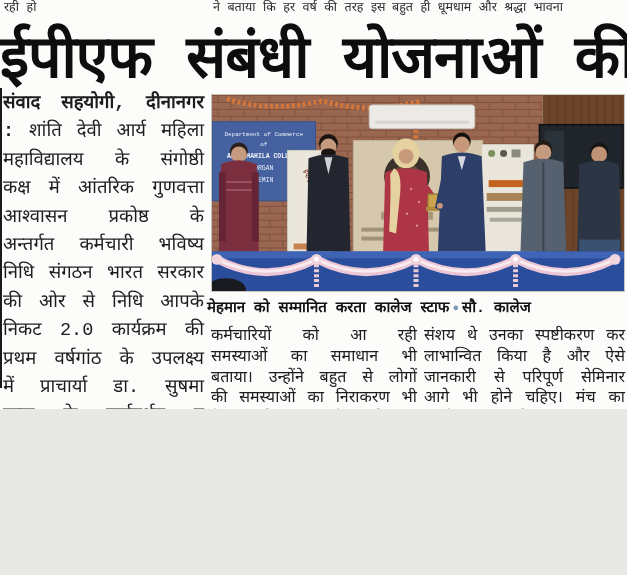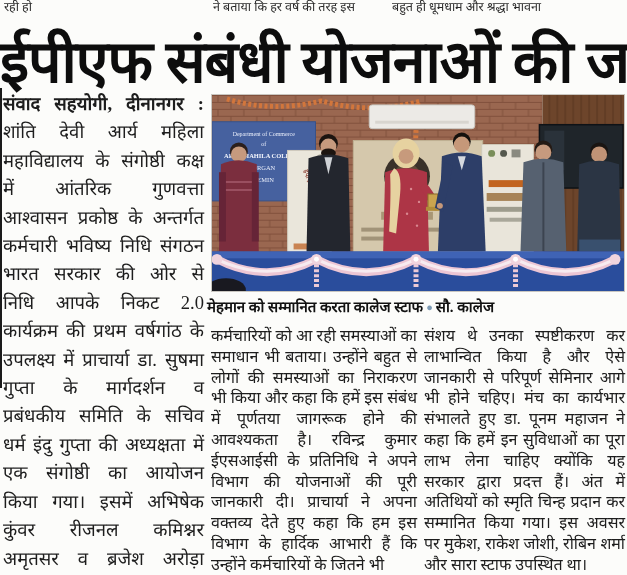--- a/index.html
+++ b/index.html
@@ -1,19 +1,19 @@
 <!DOCTYPE html>
 <html><head>
 <meta charset="utf-8">
 <style>
   html,body{margin:0;padding:0;background:#e8e8e4;}
   .page{
-    position:relative;width:627px;height:575px;margin:0 auto;
+    position:relative;width:627px;height:409px;margin:0 auto;
     background:#fcfcfa;color:#1b1b1b;overflow:hidden;
-    font-family:Liberation Serif, serif;
+    font-family:Liberation Mono, monospace;
   }
   
   .top-strip{position:absolute;top:0;left:0;width:627px;height:15px;overflow:hidden;font-size:12.5px;color:#2a2a2a;}
   .top-strip span{position:absolute;top:-2px;white-space:nowrap;}
   .frag-left{left:4px;}
   .frag-mid{left:213px;}
   .frag-right{left:392px;}
   
   .headline{
     position:absolute;top:28px;left:0;width:627px;height:72px;

